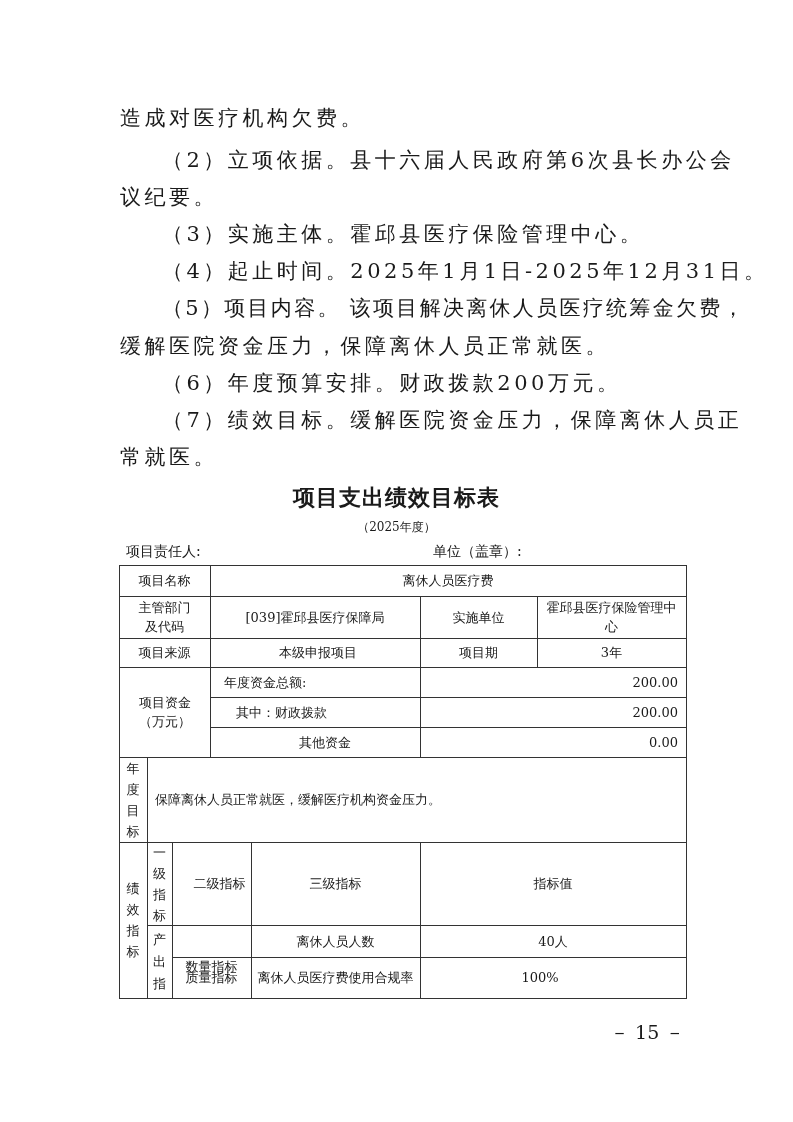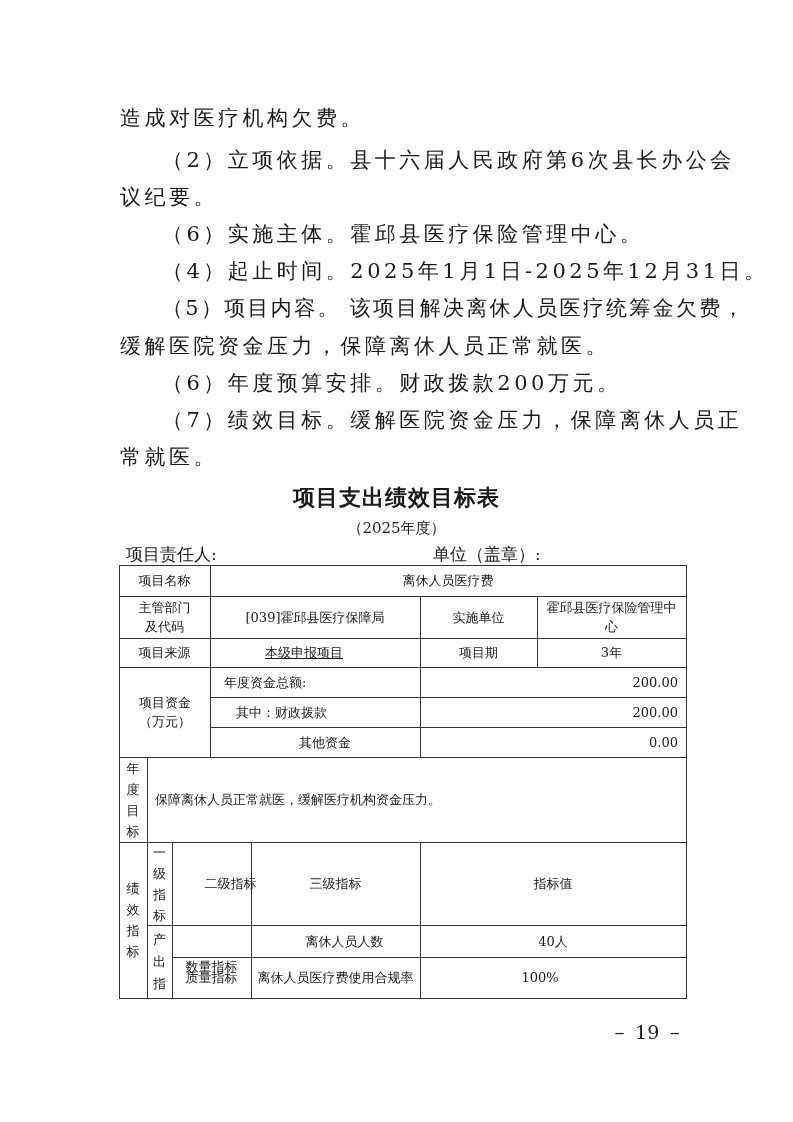--- a/index.html
+++ b/index.html
@@ -1,34 +1,34 @@
 <!DOCTYPE html>
 <html><head>
 <meta charset="utf-8">
 <style>
   html, body { margin:0; padding:0; background:#fff; }
   body { width:793px; height:1122px; position:relative; overflow:hidden; font-family:"DejaVu Serif", serif; color:#1a1a1a; }
   .para { position:absolute; font-size:21px; letter-spacing:3.5px; white-space:nowrap; line-height:1; }
   .title { position:absolute; top:483px; left:0; width:793px; text-align:center; font-family:"DejaVu Sans", sans-serif; font-weight:bold; font-size:22px; letter-spacing:1px; }
-  .subtitle { position:absolute; top:519px; left:0; width:793px; text-align:center; font-size:15px; }
-  .meta { position:absolute; top:543px; font-size:17px; }
+  .subtitle { position:absolute; top:519px; left:0; width:793px; text-align:center; font-size:12px; }
+  .meta { position:absolute; top:543px; font-size:14px; }
   .cell { position:absolute; box-sizing:border-box; display:flex; align-items:center; justify-content:center; text-align:center; font-size:13px; line-height:19px; }
   .hl { position:absolute; height:1px; background:#333; }
   .vl { position:absolute; width:1px; background:#333; }
   .right { justify-content:flex-end; padding-right:8px; }
   .left { justify-content:flex-start; padding-left:8px; }
   .pagenum { position:absolute; top:1020px; left:610px; font-size:19px; }
 </style>
 </head>
 <body>
 
 <div class="para" style="top:108px;left:120px;">造成对医疗机构欠费。</div>
 <div class="para" style="top:150px;left:162px;">（2）立项依据。县十六届人民政府第6次县长办公会</div>
 <div class="para" style="top:187px;left:120px;">议纪要。</div>
-<div class="para" style="top:224px;left:162px;">（6）实施主体。霍邱县医疗保险管理中心。</div>
+<div class="para" style="top:224px;left:162px;">（3）实施主体。霍邱县医疗保险管理中心。</div>
 <div class="para" style="top:261px;left:162px;">（4）起止时间。2025年1月1日-2025年12月31日。</div>
 <div class="para" style="top:298px;left:162px;letter-spacing:2.3px;">（5）项目内容。 该项目解决离休人员医疗统筹金欠费，</div>
 <div class="para" style="top:336px;left:120px;">缓解医院资金压力，保障离休人员正常就医。</div>
 <div class="para" style="top:373px;left:162px;">（6）年度预算安排。财政拨款200万元。</div>
 <div class="para" style="top:410px;left:162px;">（7）绩效目标。缓解医院资金压力，保障离休人员正</div>
 <div class="para" style="top:447px;left:120px;">常就医。</div>
 
 <div class="title">项目支出绩效目标表</div>
 <div class="subtitle">（2025年度）</div>
 <div class="meta" style="left:126px;">项目责任人:</div>
@@ -60,43 +60,43 @@
 
 <div class="cell" style="left:119px;top:565px;width:91px;height:31px;">项目名称</div>
 <div class="cell" style="left:210px;top:565px;width:476px;height:31px;">离休人员医疗费</div>
 
 <div class="cell" style="left:121px;top:596px;width:87px;height:42px;padding:0 15px;">主管部门及代码</div>
 <div class="cell" style="left:210px;top:596px;width:210px;height:42px;">[039]霍邱县医疗保障局</div>
 <div class="cell" style="left:420px;top:596px;width:117px;height:42px;">实施单位</div>
 <div class="cell" style="left:539px;top:596px;width:145px;height:42px;padding:0 4px;">霍邱县医疗保险管理中心</div>
 
 <div class="cell" style="left:119px;top:638px;width:91px;height:29px;">项目来源</div>
-<div class="cell" style="left:199px;top:638px;width:210px;height:29px;text-decoration:underline;">本级申报项目</div>
+<div class="cell" style="left:213px;top:638px;width:210px;height:29px;">本级申报项目</div>
 <div class="cell" style="left:420px;top:638px;width:117px;height:29px;">项目期</div>
 <div class="cell" style="left:537px;top:638px;width:149px;height:29px;">3年</div>
 
 <div class="cell" style="left:130px;top:667px;width:70px;height:90px;padding:4px 6px;">项目资金（万元）</div>
 <div class="cell left" style="left:210px;top:667px;width:210px;height:30px;padding-left:14px;">年度资金总额:</div>
 <div class="cell right" style="left:420px;top:667px;width:266px;height:30px;">200.00</div>
 <div class="cell left" style="left:210px;top:697px;width:210px;height:30px;padding-left:26px;">其中：财政拨款</div>
 <div class="cell right" style="left:420px;top:697px;width:266px;height:30px;">200.00</div>
 <div class="cell" style="left:210px;top:727px;width:210px;height:30px;padding-left:20px;">其他资金</div>
 <div class="cell right" style="left:420px;top:727px;width:266px;height:30px;">0.00</div>
 
 <div class="cell" style="left:121px;top:757px;width:24px;height:85px;padding:0 4px;line-height:21px;word-break:break-all;">年度目标</div>
 <div class="cell left" style="left:147px;top:757px;width:539px;height:85px;">保障离休人员正常就医，缓解医疗机构资金压力。</div>
 
 <div class="cell" style="left:121px;top:842px;width:24px;height:156px;padding:0 4px;line-height:21px;word-break:break-all;">绩效指标</div>
 <div class="cell" style="left:149px;top:842px;width:21px;height:83px;padding:0 3px;line-height:21px;word-break:break-all;">一级指标</div>
-<div class="cell" style="left:179px;top:842px;width:79px;height:83px;padding-left:24px;">二级指标</div>
+<div class="cell" style="left:168px;top:842px;width:79px;height:83px;padding-left:24px;">二级指标</div>
 <div class="cell" style="left:251px;top:842px;width:169px;height:83px;">三级指标</div>
 <div class="cell" style="left:420px;top:842px;width:266px;height:83px;">指标值</div>
 
 <div class="cell" style="left:149px;top:925px;width:21px;height:73px;padding:0 3px;line-height:22px;word-break:break-all;">产出指</div>
 <div class="cell" style="left:172px;top:925px;width:79px;height:32px;margin-top:25px;">数量指标</div>
-<div class="cell" style="left:260px;top:925px;width:169px;height:32px;">离休人员人数</div>
+<div class="cell" style="left:251px;top:925px;width:169px;height:32px;">离休人员人数</div>
 <div class="cell" style="left:420px;top:925px;width:266px;height:32px;">40人</div>
 
 <div class="cell" style="left:172px;top:957px;width:79px;height:41px;">质量指标</div>
 <div class="cell" style="left:253px;top:957px;width:165px;height:41px;padding:0 4px;">离休人员医疗费使用合规率</div>
 <div class="cell" style="left:407px;top:957px;width:266px;height:41px;">100%</div>
 
-<div class="pagenum">－ 19 －</div>
+<div class="pagenum">－ 15 －</div>
 
 </body></html>

